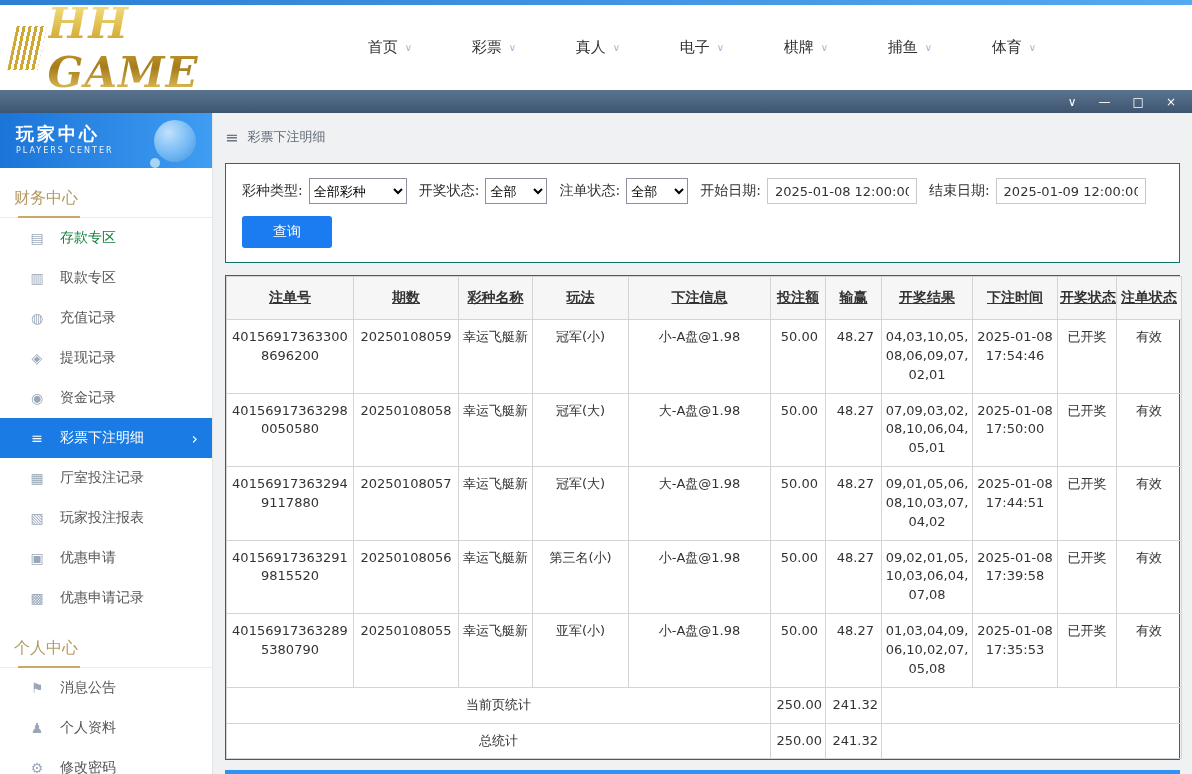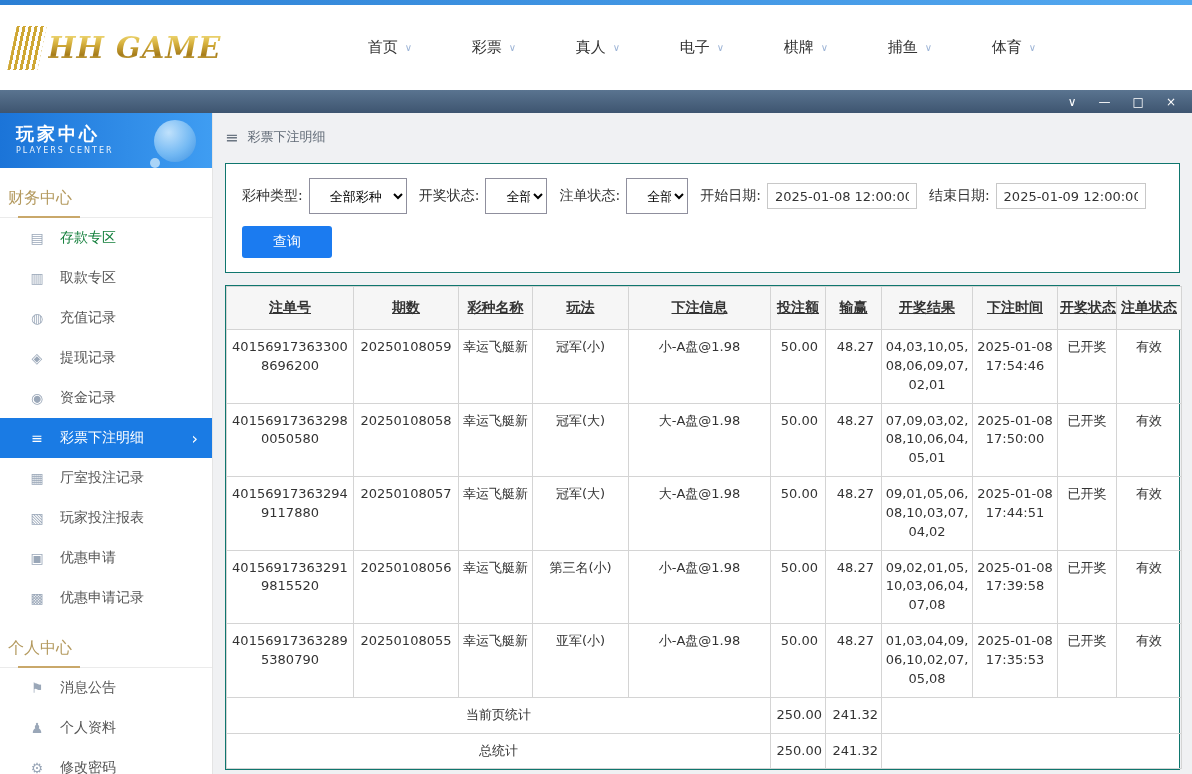--- a/index.html
+++ b/index.html
@@ -8,21 +8,21 @@
   .app { width:1192px; height:774px; position:relative; }
 
   
   .top-strip { height:5px; background:linear-gradient(90deg,#2b7fd4,#54a9f0); }
 
   
   .top-header { height:85px; background:#fff; display:flex; align-items:center; }
   .logo { display:flex; align-items:center; margin-left:12px; width:280px; }
   .logo-stripes { width:30px; height:44px; margin-right:6px; transform:skewX(-12deg);
       background:repeating-linear-gradient(90deg,#cfa733 0 3px,transparent 3px 6px); }
-  .logo-text { font-size:29px; font-weight:bold; font-style:italic; letter-spacing:1px;
+  .logo-text { font-size:42px; font-weight:bold; font-style:italic; letter-spacing:1px;
       font-family:"DejaVu Serif","Liberation Serif",serif;
       background:linear-gradient(180deg,#f7e68a 0%,#d9b440 35%,#a67c1a 70%,#edd06a 100%);
       -webkit-background-clip:text; background-clip:text; color:transparent; }
   .top-nav { display:flex; margin-left:46px; }
   .nav-item { width:104px; display:flex; align-items:center; justify-content:center;
       gap:7px; font-size:15px; color:#333; cursor:pointer; }
   .nav-caret { font-size:10px; color:#9db4d6; }
 
   
   .titlebar { height:23px; background:linear-gradient(180deg,#5a7490,#3e5570);
@@ -35,42 +35,42 @@
 
   
   .sidebar { width:213px; background:#fff; border-right:1px solid #e4e4e4; overflow:hidden; flex:0 0 213px; }
   .banner { height:55px; background:linear-gradient(90deg,#1b74d8,#3f9df2);
       color:#fff; position:relative; padding:9px 0 0 16px; }
   .banner-title { font-size:18px; font-weight:bold; letter-spacing:3px; }
   .banner-sub { font-size:8px; letter-spacing:2px; opacity:.9; }
   .banner-globe { position:absolute; right:16px; top:7px; width:42px; height:42px; border-radius:50%;
       background:radial-gradient(circle at 35% 30%, #d8efff, #7fc0f5 55%, #3c8ede);
       opacity:.85; box-shadow:-20px 22px 0 -16px #bfe0fa; }
-  .side-section-title { margin-top:14px; padding:6px 0 8px 8px; color:#b49a5f; font-size:16px;
+  .side-section-title { margin-top:14px; padding:6px 0 8px 14px; color:#b49a5f; font-size:16px;
       border-bottom:1px solid #ebebeb; position:relative; }
   .side-section-title::after { content:""; position:absolute; left:18px; bottom:-1px;
       width:62px; height:2px; background:#c9a86a; }
   .side-item { height:40px; display:flex; align-items:center; padding-left:28px;
       font-size:14px; color:#555; cursor:pointer; }
   .si-icon { width:18px; margin-right:14px; color:#9aa7b8; font-size:14px; text-align:center; }
   .side-item.active { background:#1a7be4; color:#fff; }
   .side-item.active .si-icon { color:#fff; }
   .si-caret { margin-left:auto; margin-right:14px; font-size:16px; }
   .orange { color:#15803d; }
 
   
   .content { flex:1; background:#f0f1f3; padding:10px 12px 0; overflow:hidden; }
   .breadcrumb { height:28px; display:flex; align-items:center; gap:9px; color:#606a76; font-size:13px; }
   .bc-menu-icon { font-size:16px; color:#6b7682; cursor:pointer; }
 
   .card { background:#fff; border:1px solid #0f766e; margin-top:12px; }
   .filter-card { padding:14px 16px; }
   .filter-row { display:flex; align-items:center; font-size:14px; color:#333; white-space:nowrap; }
   .f-group { display:flex; align-items:center; gap:6px; margin-right:12px; }
-  .f-select { font-size:13px; height:36px; border:1px solid #8f8f9d; background:#fff;padding-left:16px; }
+  .f-select { font-size:13px; height:26px; border:1px solid #8f8f9d; background:#fff; }
   .sel-wide { width:98px; } .sel-narrow { width:62px; }
   .date-input { width:150px; height:26px; border:1px solid #c8c8c8; padding:10px 7px;
       font-size:13px; color:#333; font-family:inherit; }
   .search-btn { margin-top:12px; background:#1b7bf0; color:#fff; border:none; font-size:14px;
       padding:7px 31px; border-radius:3px; cursor:pointer; display:inline-block; }
 
   
   .table-card { margin-top:12px; }
   table { width:100%; border-collapse:collapse; table-layout:fixed; }
   th, td { border:1px solid #d4d4d4; text-align:center; }

